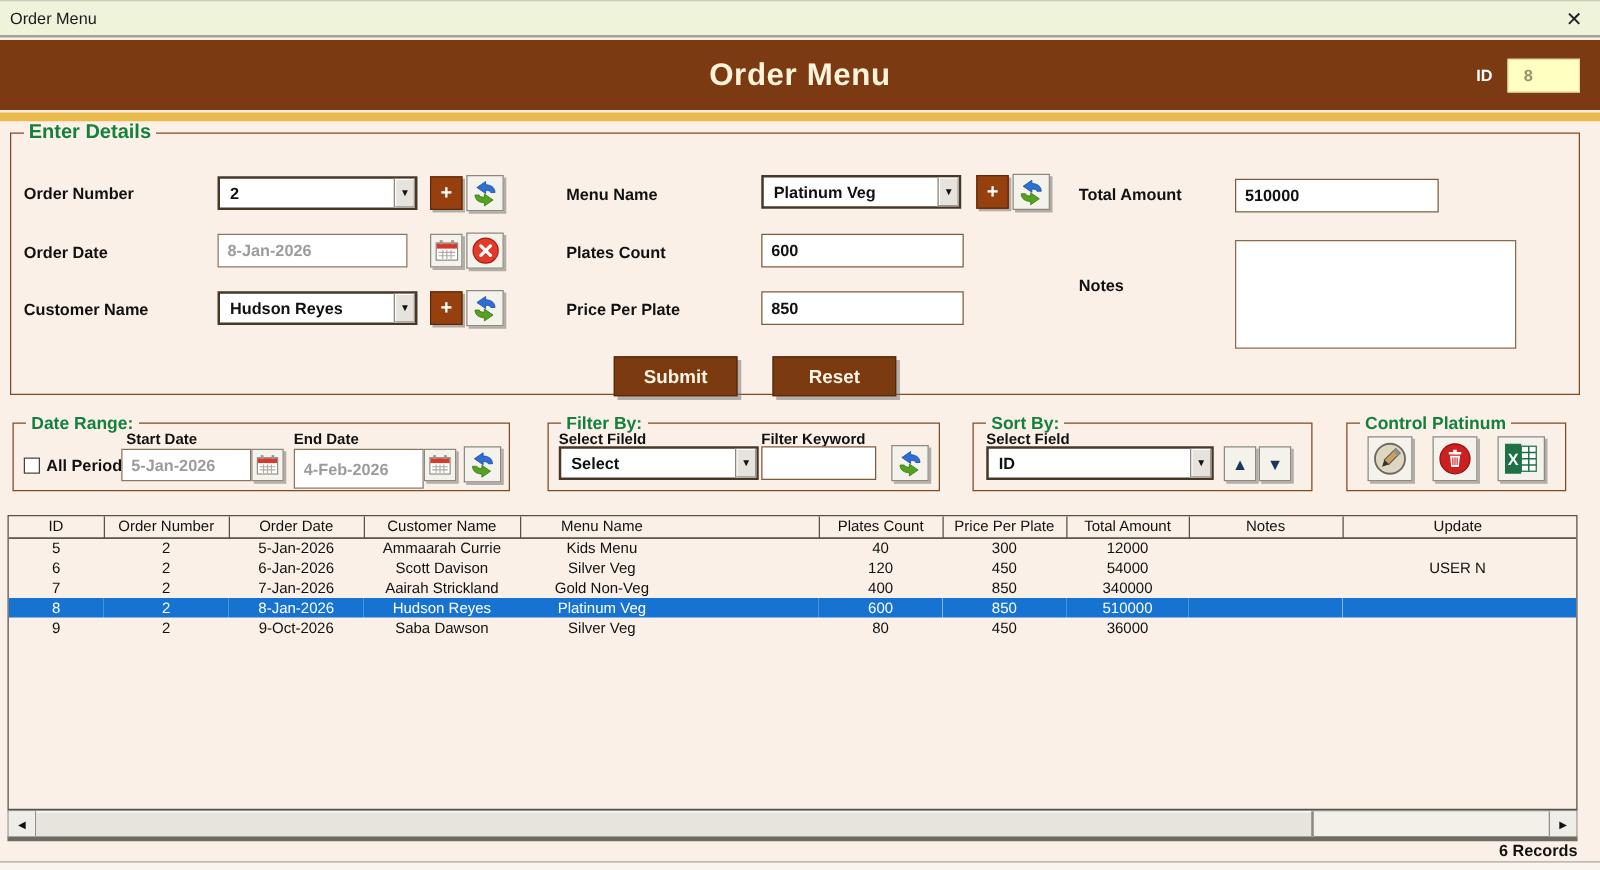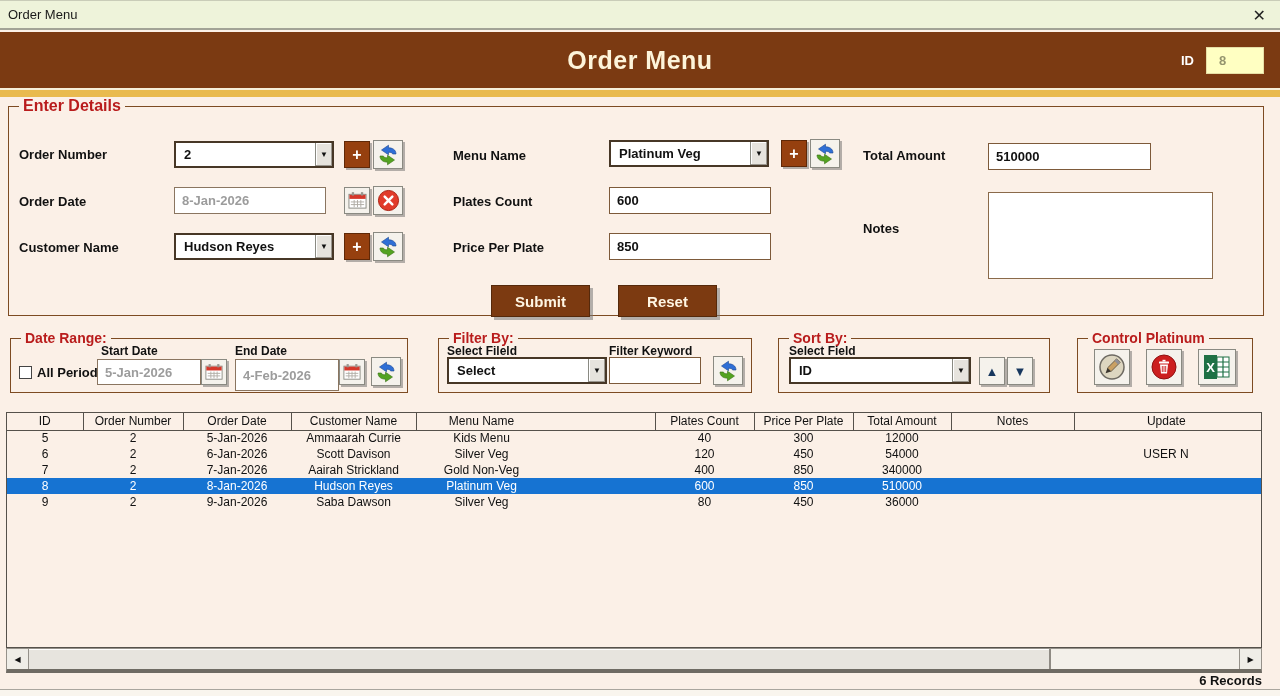--- a/index.html
+++ b/index.html
@@ -19,21 +19,21 @@
     background:#7b3a12; display:flex; align-items:center; justify-content:center; }
   .h-title { font-size:25px; font-weight:bold; color:#fdf4da; letter-spacing:0.5px; }
   .id-wrap { position:absolute; right:16px; top:15px; display:flex; align-items:center; gap:12px; }
   .id-lbl { font-size:13px; font-weight:bold; color:#ffffff; }
   .id-box { width:58px; height:27px; background:#ffffc2; border:1px solid #e6dea6;
     color:#95956e; font-weight:bold; font-size:13px; display:flex; align-items:center; padding-left:12px; }
   .gold { position:absolute; left:0; top:88px; width:1280px; height:9px;
     background:#e9ba4e; border-top:2px solid #f7efd9; }
   
   fieldset { position:absolute; border:1px solid #7d4b22; background:transparent; }
-  legend { font-weight:bold; color:#b91c1c; margin-left:10px; padding:0 4px; }
+  legend { font-weight:bold; color:#15803d; margin-left:10px; padding:0 4px; }
   .fs-enter legend { font-size:16px; }
   .fs-small legend { font-size:14px; }
   .lbl { position:absolute; font-weight:bold; font-size:13px; color:#111; white-space:nowrap; }
   .sm-lbl { position:absolute; font-weight:bold; font-size:12px; color:#111; white-space:nowrap; }
   
   .combo { position:absolute; display:flex; align-items:stretch; background:#fff;
     border:2px solid #473726; }
   .combo .cval { flex:1; display:flex; align-items:center; padding-left:8px;
     font-weight:bold; font-size:13px; overflow:hidden; white-space:nowrap; }
   .combo .dd { width:17px; background:#e6e3dd; border-left:1px solid #8a8a82;
@@ -343,21 +343,21 @@
           <td class="col-menu">Platinum Veg</td>
           <td>600</td>
           <td>850</td>
           <td>510000</td>
           <td></td>
           <td class="col-update"></td>
         </tr>
         <tr>
           <td>9</td>
           <td>2</td>
-          <td>9-Jan-2026</td>
+          <td>9-Oct-2026</td>
           <td>Saba Dawson</td>
           <td class="col-menu">Silver Veg</td>
           <td>80</td>
           <td>450</td>
           <td>36000</td>
           <td></td>
           <td class="col-update"></td>
         </tr>
       </tbody>
     </table>

